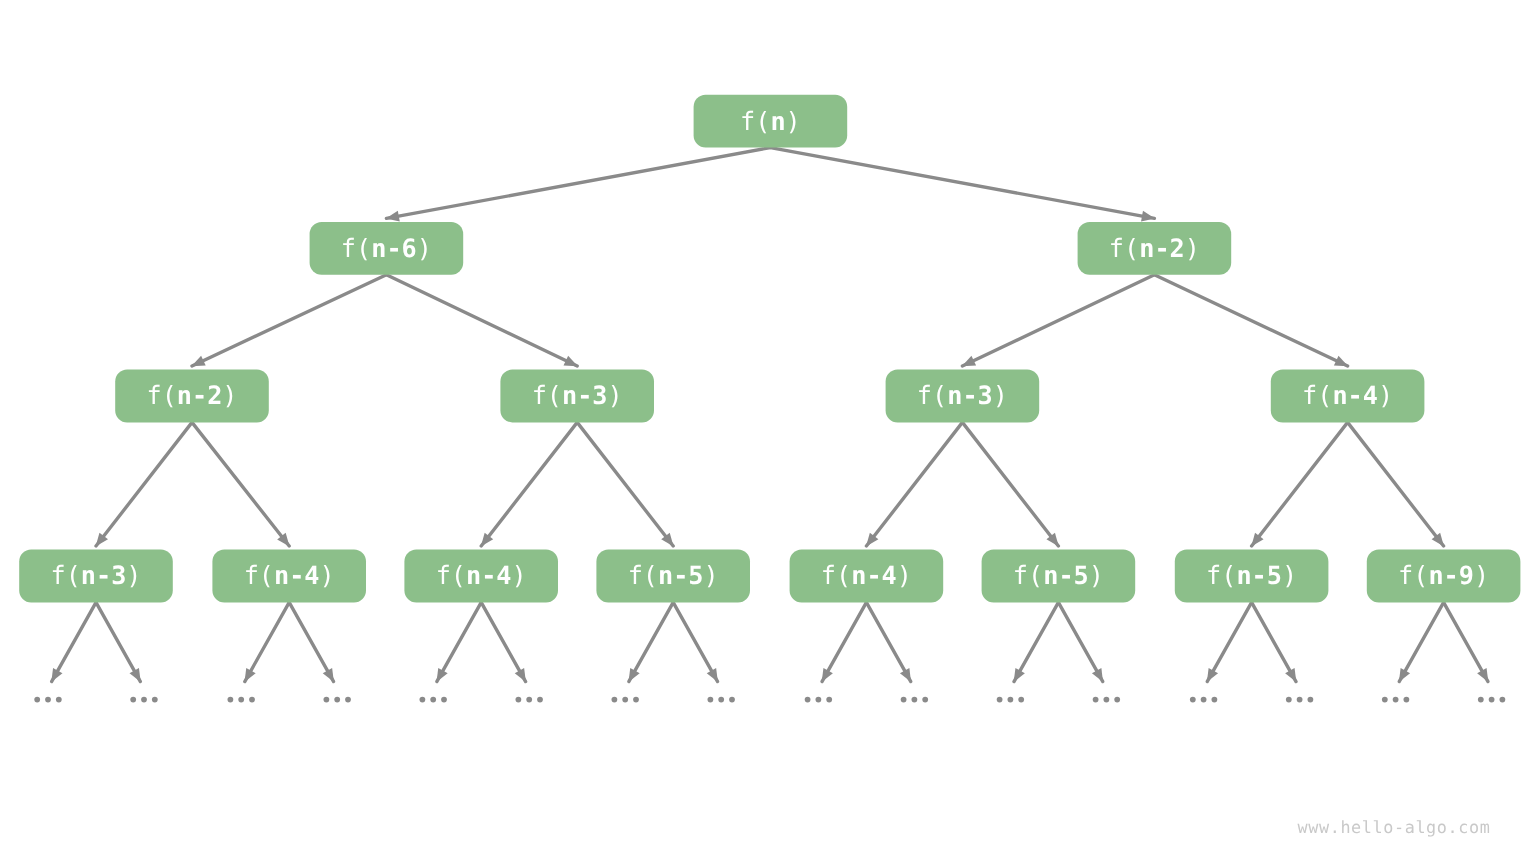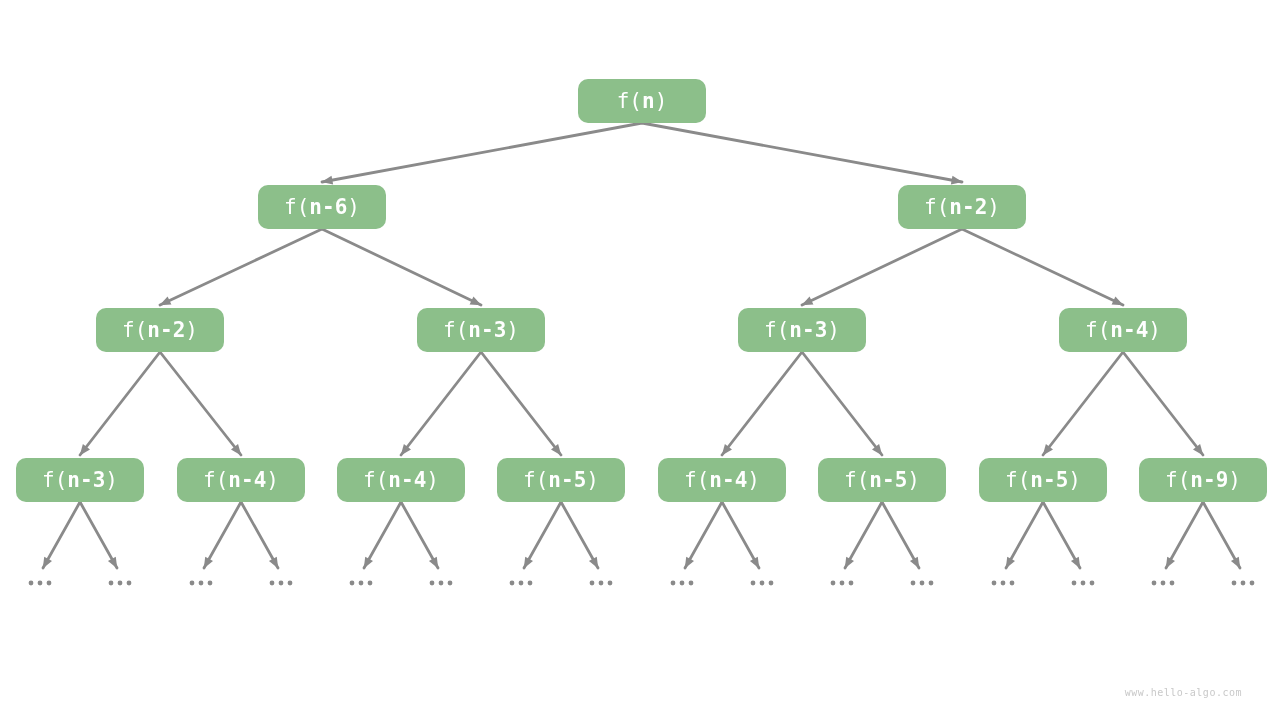--- a/index.html
+++ b/index.html
@@ -45,21 +45,21 @@
     letter-spacing: 0px;
     user-select: none;
   }
   .node .arg {
     font-weight: 700;
   }
   .watermark {
     position: absolute;
     right: 38px;
     bottom: 22px;
-    font-size: 10px;
+    font-size: 14px;
     color: var(--watermark, #c9c9c9);
     letter-spacing: 0.5px;
   }
 </style>
 </head>
 <body>
 
 <div class="stage">
   <svg class="edges" id="edges-svg" viewBox="0 0 1280 720" xmlns="http://www.w3.org/2000/svg">
     <defs>

